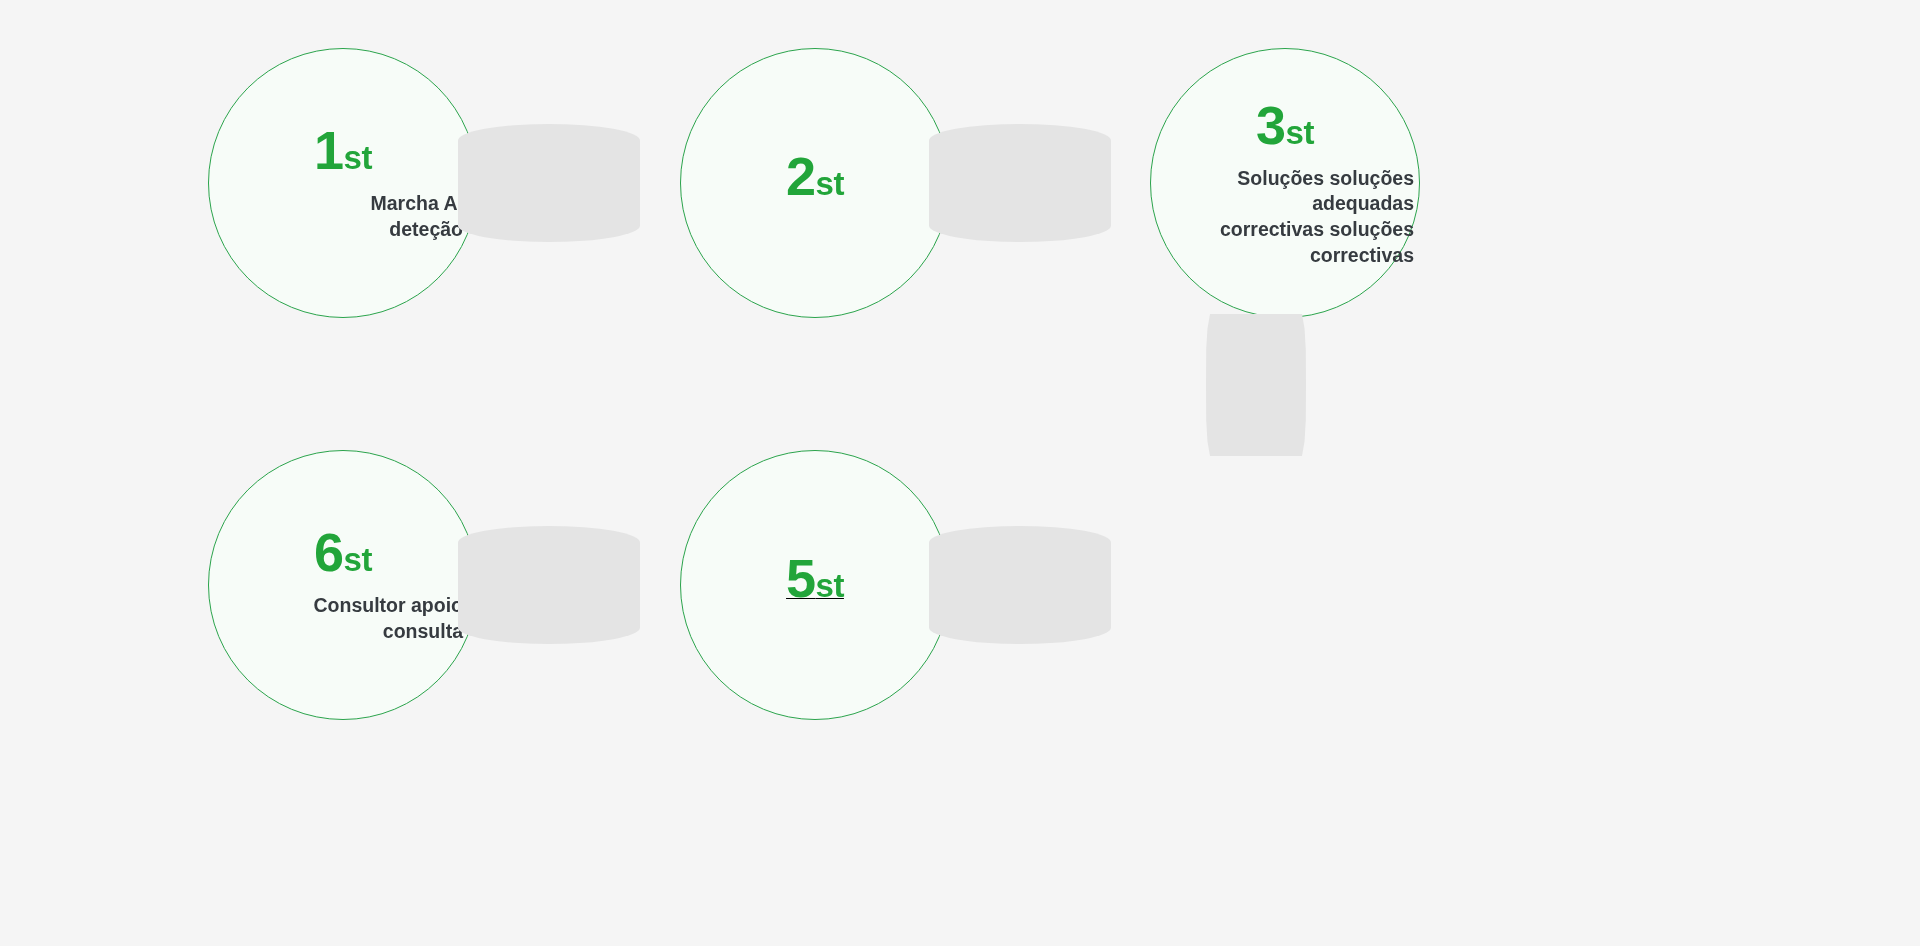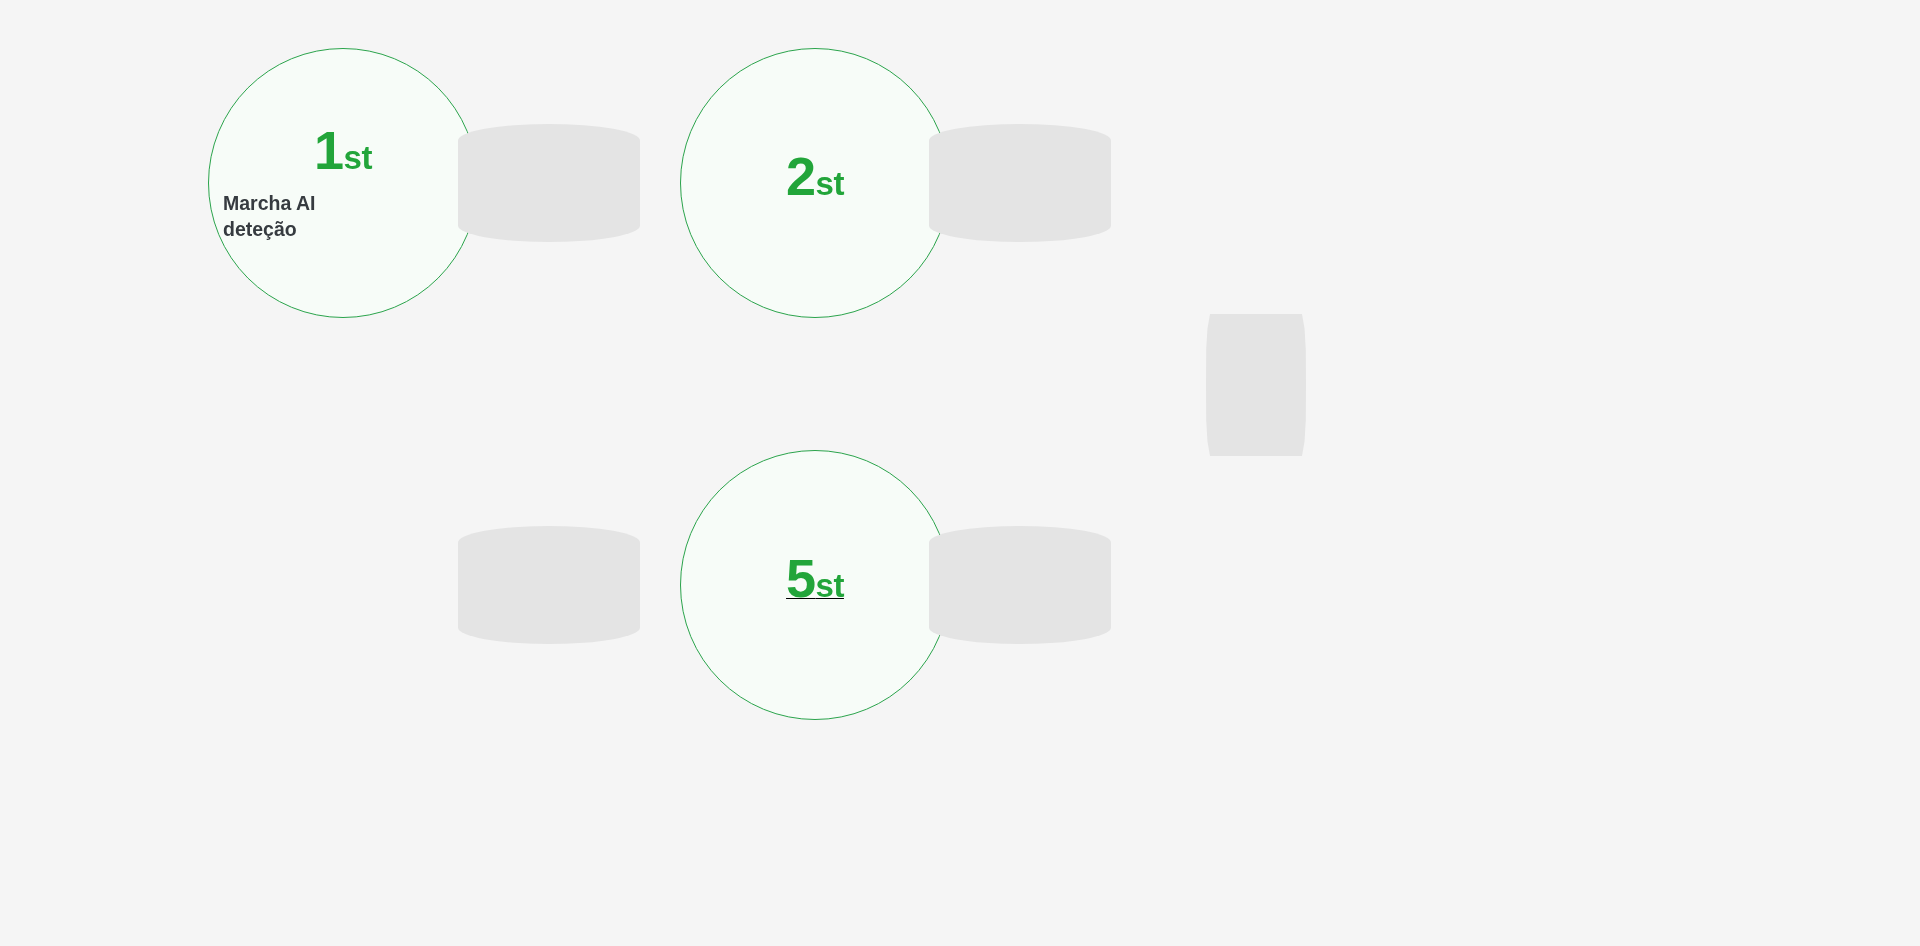--- a/index.html
+++ b/index.html
@@ -27,21 +27,21 @@
     width: 270px;
     height: 270px;
     border-radius: 50%;
     background: #f7fcf8;
     border: 1.6px solid #2ba44c;
     box-sizing: border-box;
     display: flex;
     flex-direction: column;
     align-items: center;
     justify-content: center;
-    text-align: left;
+    text-align: right;
   }
 
   .step-number {
     color: #22a53a;
     font-weight: bold;
     line-height: 1;
     white-space: nowrap;
     margin-bottom: 14px;
     letter-spacing: -0.5px;
   }
@@ -110,23 +110,39 @@
   <div class="connector-h" style="left:458px; top:124px;"></div>
 
   <div class="step-node" style="left:680px; top:48px;gap:17px;">
     <div class="step-number">
       <span class="num">2</span><span class="ord">st</span>
     </div>
   </div>
 
   <div class="connector-h" style="left:929px; top:124px;"></div>
 
+  <div class="step-node overflow" style="left:1150px; top:48px;">
+    <div class="step-number">
+      <span class="num">3</span><span class="ord">st</span>
+    </div>
+    <div class="step-label">Soluções soluções
+adequadas
+correctivas soluções
+correctivas</div>
+  </div>
 
   <div class="connector-v" style="left:1206px; top:314px;"></div>
 
+  <div class="step-node" style="left:208px; top:450px;">
+    <div class="step-number">
+      <span class="num">6</span><span class="ord">st</span>
+    </div>
+    <div class="step-label">Consultor apoio
+consulta</div>
+  </div>
 
   <div class="connector-h" style="left:458px; top:526px;"></div>
 
   <div class="step-node overflow" style="left:680px; top:450px;text-decoration:underline;">
     <div class="step-number">
       <span class="num">5</span><span class="ord">st</span>
     </div>
   </div>
 
   <div class="connector-h" style="left:929px; top:526px;"></div>

